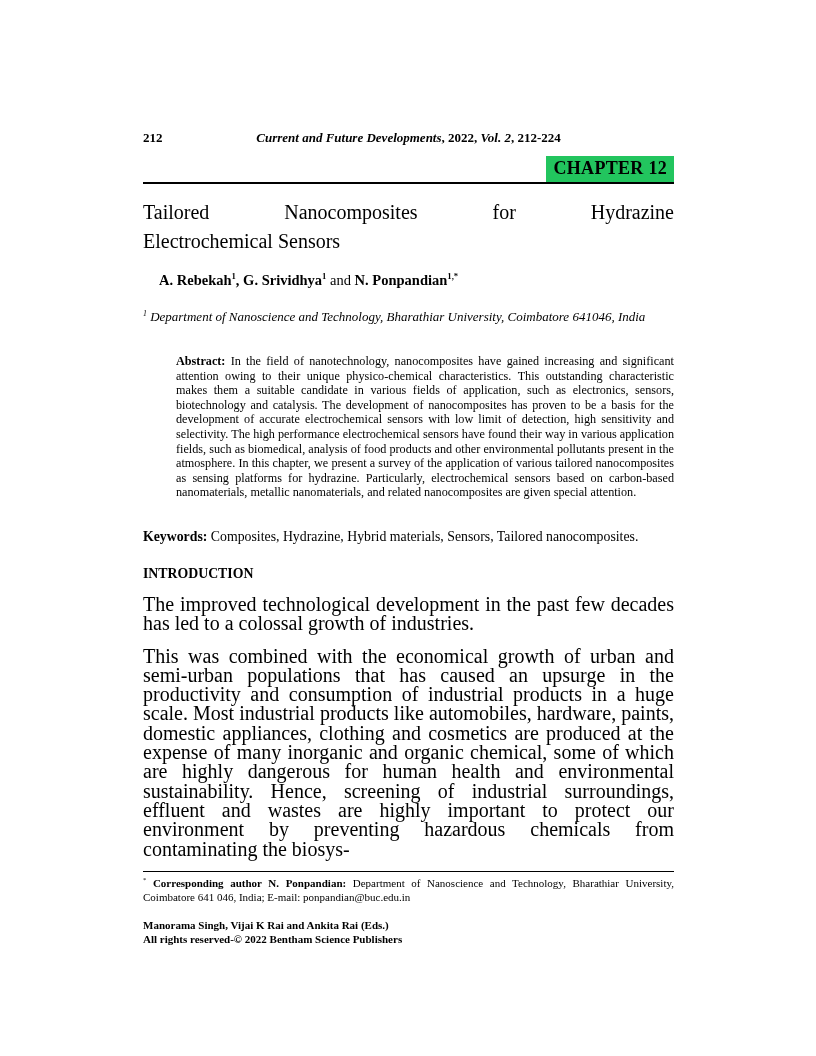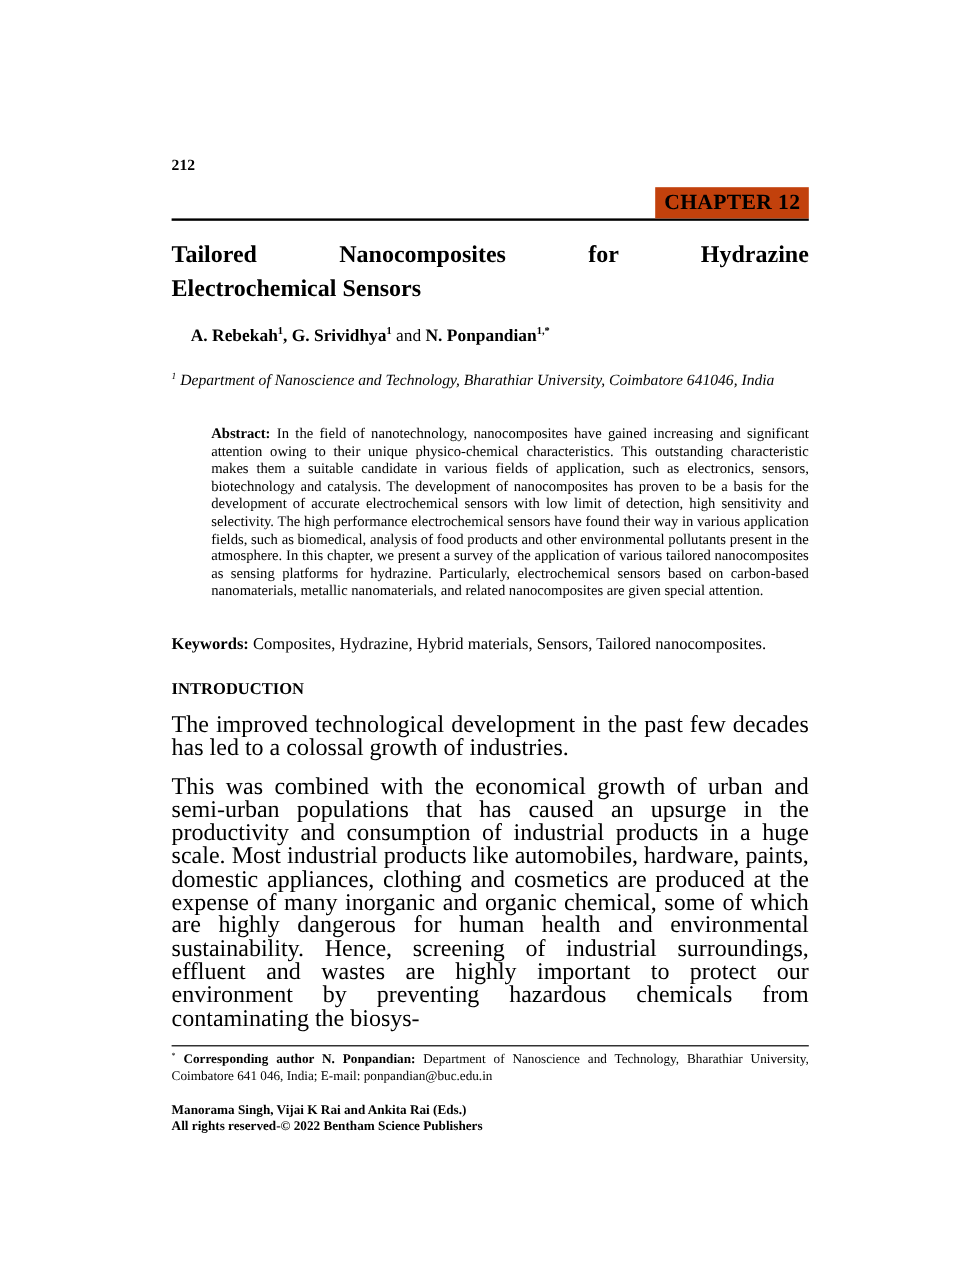--- a/index.html
+++ b/index.html
@@ -39,21 +39,21 @@
     font-weight: bold;
     font-size: 18px;
     padding: 2px 7px 3px 7px;
     letter-spacing: 0.3px;
   }
   .rule { border: none; border-top: 2px solid #000; margin-top: 0; }
   
   .chapter-title {
     margin-top: 14px;
     font-size: 20px;
-    font-weight: bold;
+    font-weight: normal;
     line-height: 29px;
   }
   .chapter-title .t-line1 { text-align: justify; text-align-last: justify; }
   
   .authors { margin-top: 16px; font-size: 14.5px; margin-left: 16px; }
   sup { font-size: 0.6em; vertical-align: super; line-height: 0; }
   
   .affiliation { margin-top: 20px; font-size: 13px; font-style: italic; }
   
   .abstract {
@@ -103,25 +103,26 @@
   }
 </style>
 </head>
 <body>
 
 <div class="page">
   <div class="content">
 
     <div class="running-head">
       <span class="page-num">212</span>
+      <span class="running-title"><span class="it">Current and Future Developments</span><span>, 2022, </span><span class="it">Vol. 2</span><span>, 212-224</span></span>
       <span class="spacer"></span>
     </div>
 
     <div class="chapter-row">
-      <span class="chapter-badge" style="background: #c2410c;">CHAPTER 12</span>
+      <span class="chapter-badge" style="background: #22c55e;">CHAPTER 12</span>
     </div>
     <hr class="rule">
 
     <h1 class="chapter-title">
       <div class="t-line1">Tailored Nanocomposites for Hydrazine</div>
       <div class="t-line2">Electrochemical Sensors</div>
     </h1>
 
     <p class="authors"><b><span>A. Rebekah</span><sup>1</sup><span>, </span><span>G. Srividhya</span><sup>1</sup></b><span> and </span><b><span>N. Ponpandian</span><sup>1,*</sup></b></p>
 

